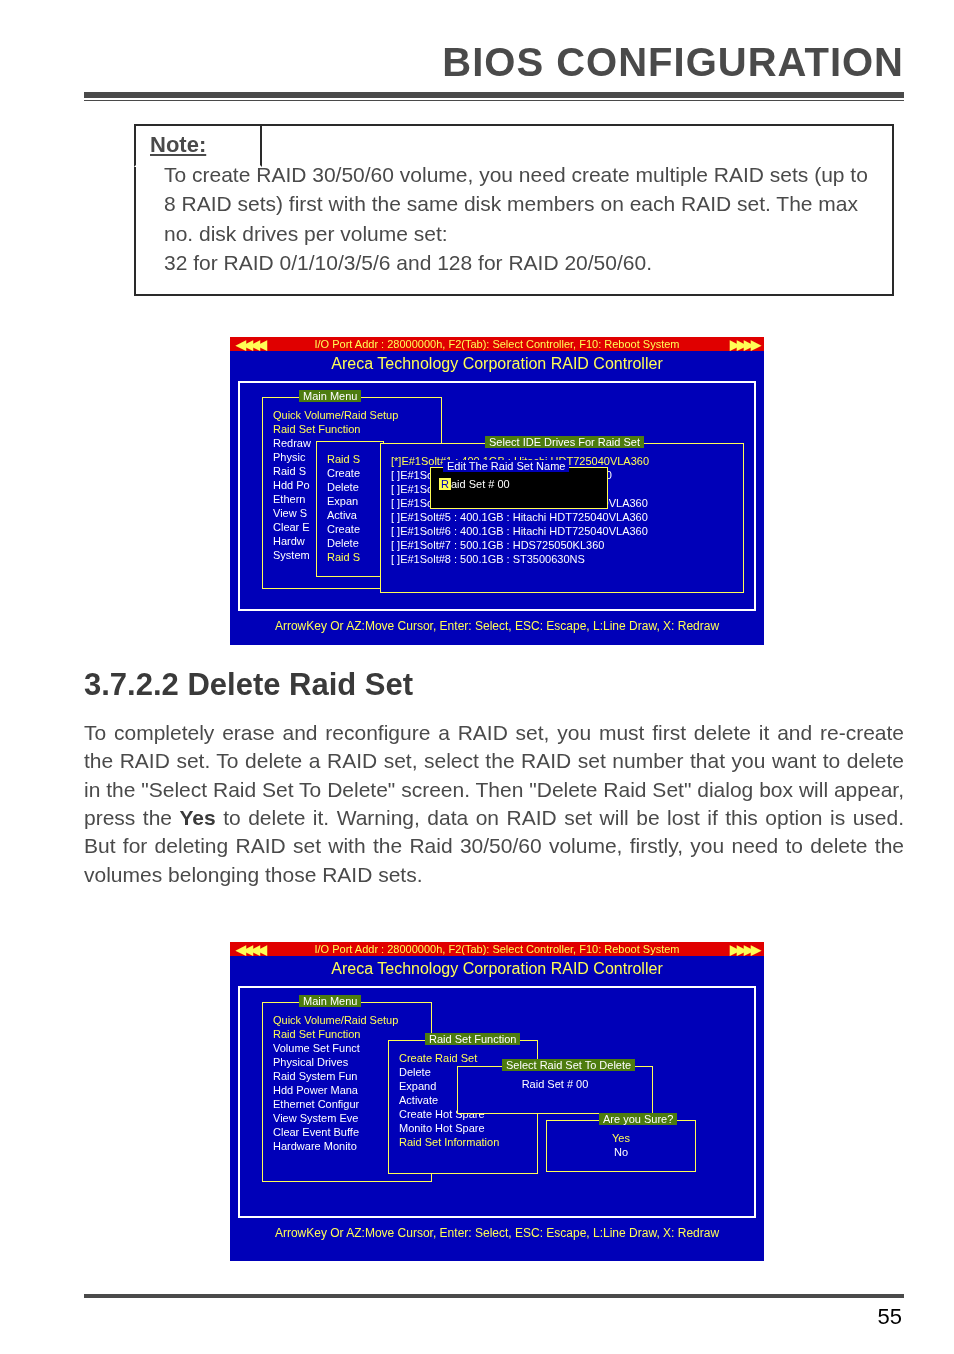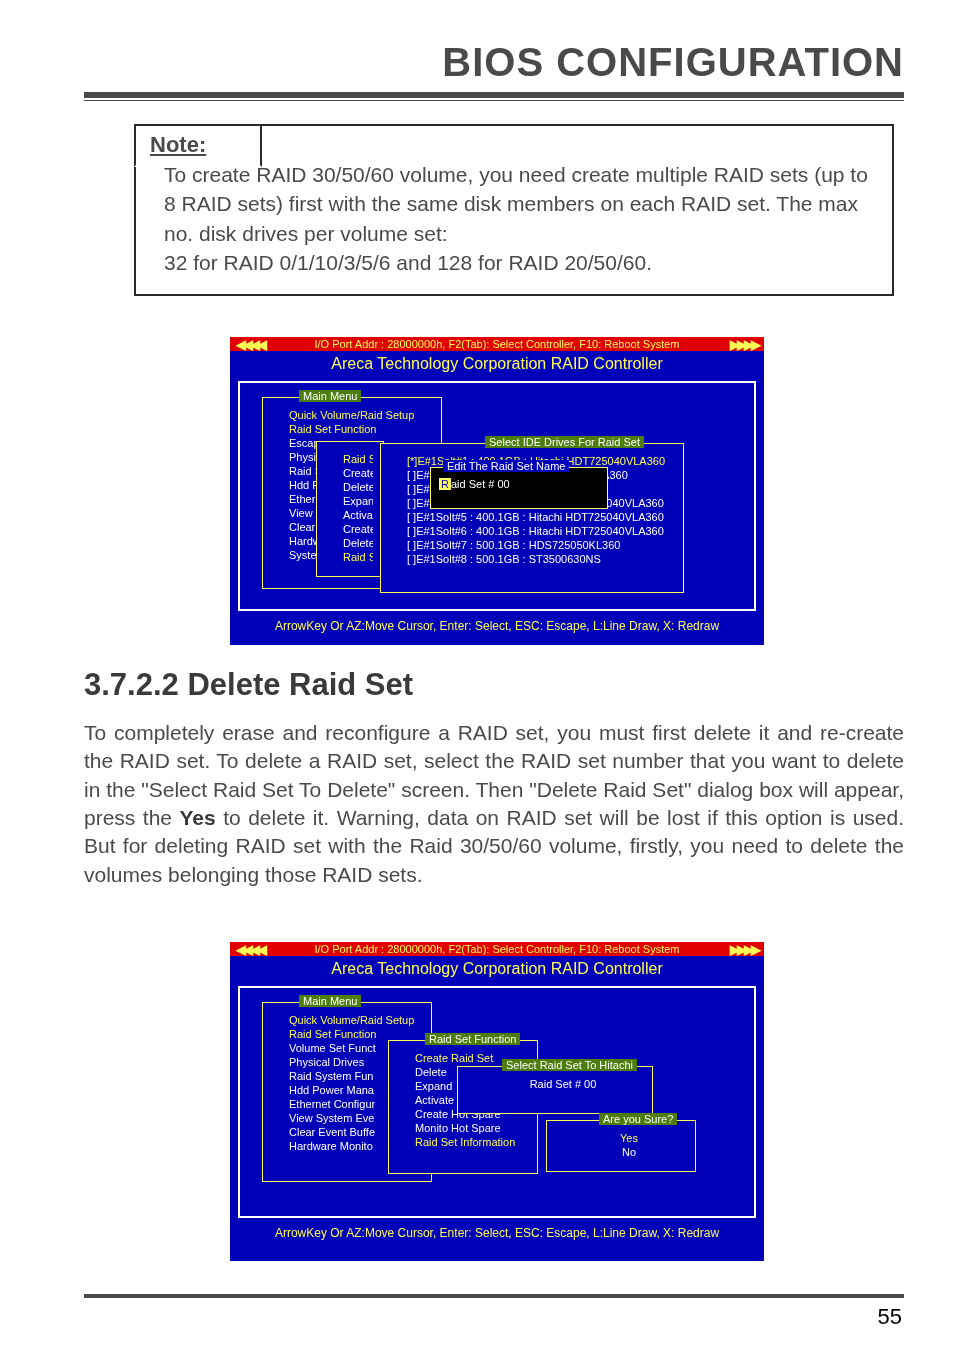--- a/index.html
+++ b/index.html
@@ -121,21 +121,21 @@
     padding: 0 4px;
     font-size: 11px;
     white-space: nowrap;
     margin-left: 24px;
   }
   .win-items {
     padding: 10px 10px 6px 10px;
     font-size: 11px;
     line-height: 14px;
   }
-  .win-items div { white-space: nowrap; overflow: hidden; margin-left: 16px; }
+  .win-items div { white-space: nowrap; overflow: hidden; }
   .win-items .highlight { color: #fffd55; }
   .editbox {
     position: absolute;
     background: #000000;
     border: 1px solid #fffd55;
   }
   .editbox-title {
     position: absolute;
     top: -8px;
     left: 12px;
@@ -209,21 +209,21 @@
     <span class="arrows-right">▶▶▶▶</span>
   </div>
   <div class="sub-header">Areca Technology Corporation RAID Controller</div>
   <div class="inner-area">
 
     <div class="win" style="top:14px; left:22px; width:180px; height:192px;">
       <div class="win-title">Main Menu</div>
       <div class="win-items">
         <div class="highlight">Quick Volume/Raid Setup</div>
         <div class="highlight">Raid Set Function</div>
-        <div>Escape</div>
+        <div>Redraw</div>
         <div>Physic</div>
         <div>Raid S</div>
         <div>Hdd Po</div>
         <div>Ethern</div>
         <div>View S</div>
         <div>Clear E</div>
         <div>Hardw</div>
         <div>System</div>
       </div>
     </div>
@@ -234,21 +234,21 @@
         <div>Create</div>
         <div>Delete</div>
         <div>Expan</div>
         <div>Activa</div>
         <div>Create</div>
         <div>Delete</div>
         <div class="highlight">Raid S</div>
       </div>
     </div>
 
-    <div class="win" style="top:60px; left:140px; width:304px; height:150px;">
+    <div class="win" style="top:60px; left:140px; width:364px; height:150px;">
       <div class="win-title" style="left:80px;">Select IDE Drives For Raid Set</div>
       <div class="win-items">
         <div class="highlight">[*]E#1Solt#1 : 400.1GB : Hitachi HDT725040VLA360</div>
         <div>[  ]E#1Solt#2 : 500.1GB : HDS725050KLA360</div>
         <div>[  ]E#1Solt#3 : 500.1GB : ST3500630NS</div>
         <div>[  ]E#1Solt#4 : 400.1GB : Hitachi HDT725040VLA360</div>
         <div>[  ]E#1Solt#5 : 400.1GB : Hitachi HDT725040VLA360</div>
         <div>[  ]E#1Solt#6 : 400.1GB : Hitachi HDT725040VLA360</div>
         <div>[  ]E#1Solt#7 : 500.1GB : HDS725050KL360</div>
         <div>[  ]E#1Solt#8 : 500.1GB : ST3500630NS</div>
@@ -303,21 +303,21 @@
         <div>Delete </div>
         <div>Expand</div>
         <div>Activate</div>
         <div>Create Hot Spare</div>
         <div>Monito Hot Spare</div>
         <div class="highlight">Raid Set Information</div>
       </div>
     </div>
 
     <div class="win" style="top:78px; left:217px; width:196px; height:48px;">
-      <div class="win-title" style="left:20px;">Select Raid Set To Hitachi</div>
+      <div class="win-title" style="left:20px;">Select Raid Set To Delete</div>
       <div class="win-items centered">
         <div>Raid Set   #   00</div>
       </div>
     </div>
 
     <div class="win" style="top:132px; left:306px; width:150px; height:52px;">
       <div class="win-title" style="left:28px;">Are you Sure?</div>
       <div class="win-items centered">
         <div class="highlight">Yes</div>
         <div>No</div>

